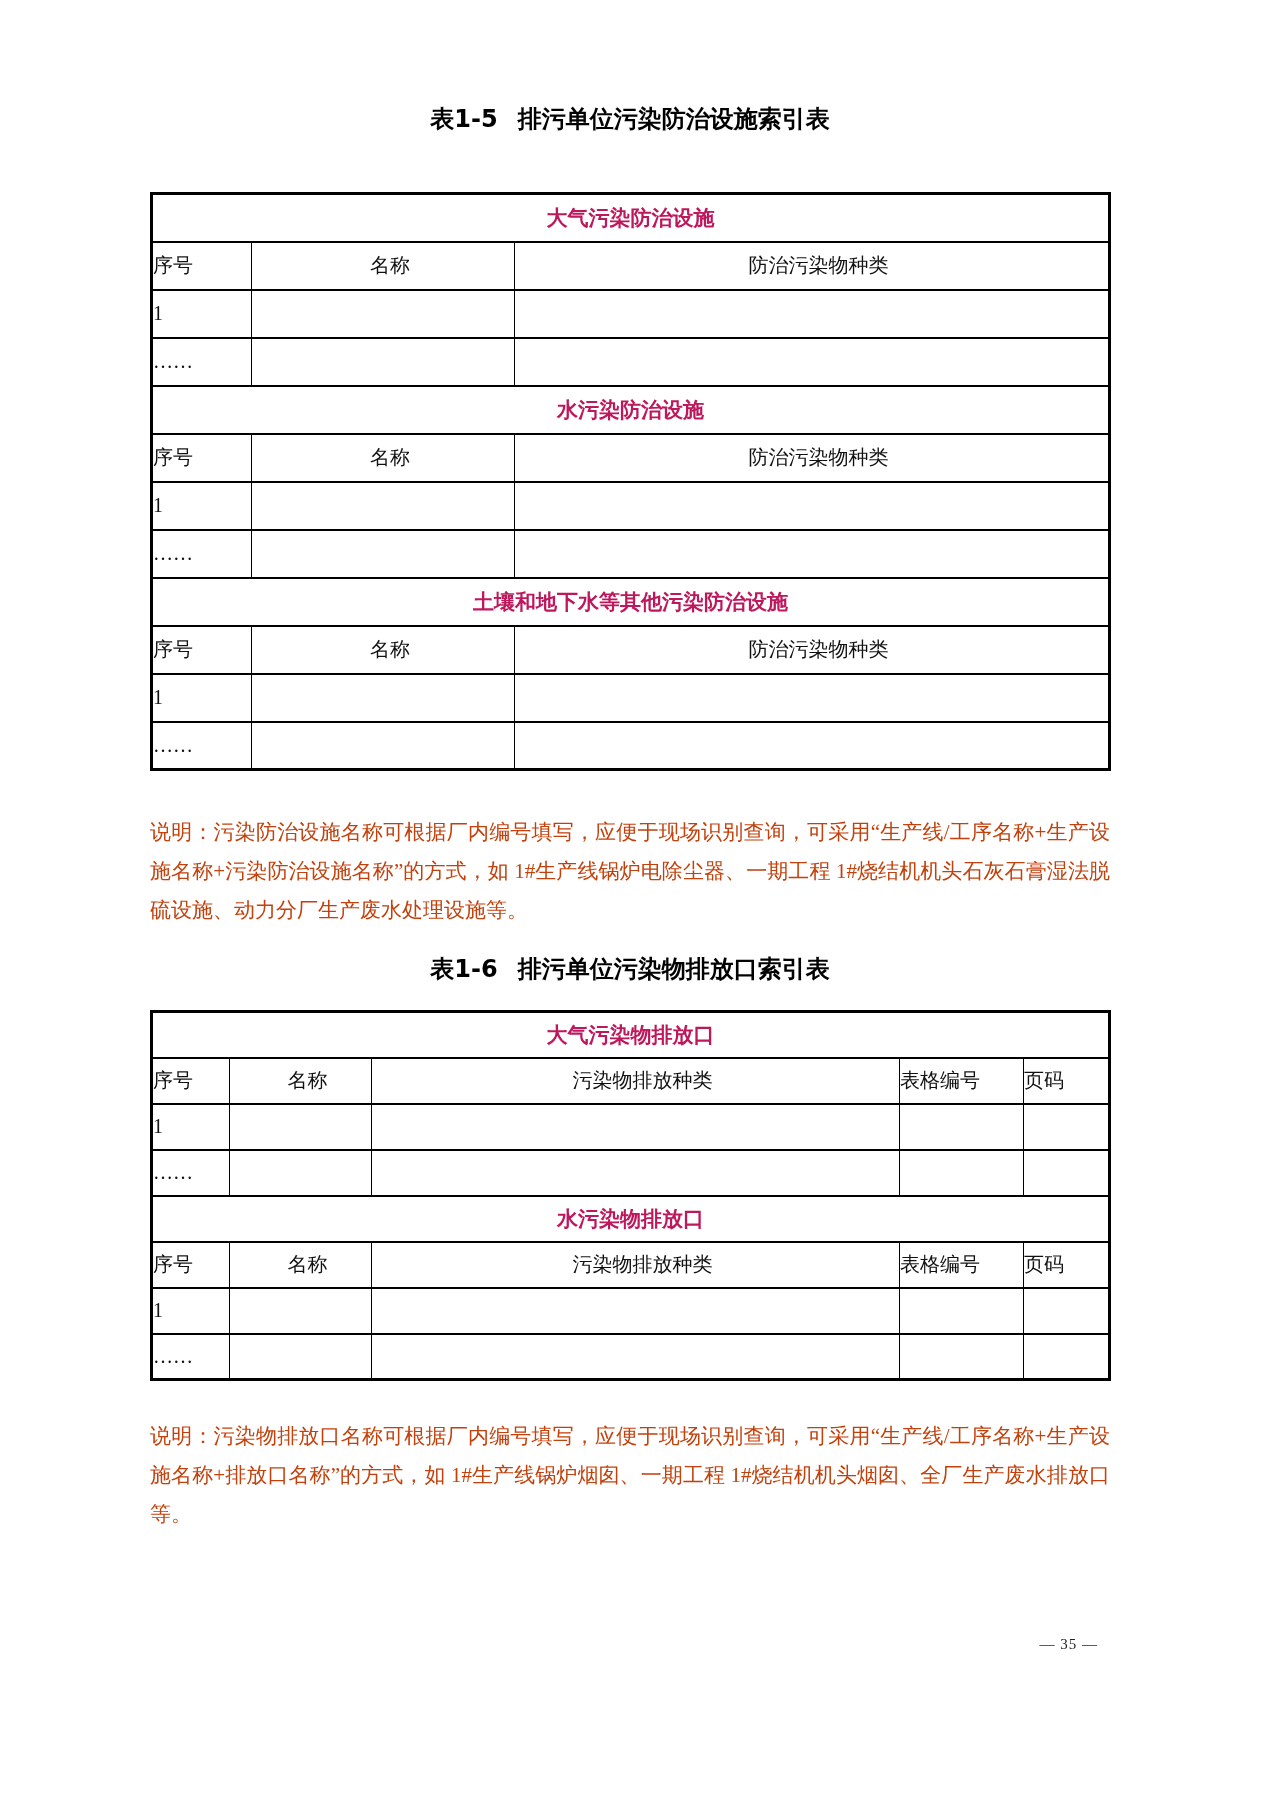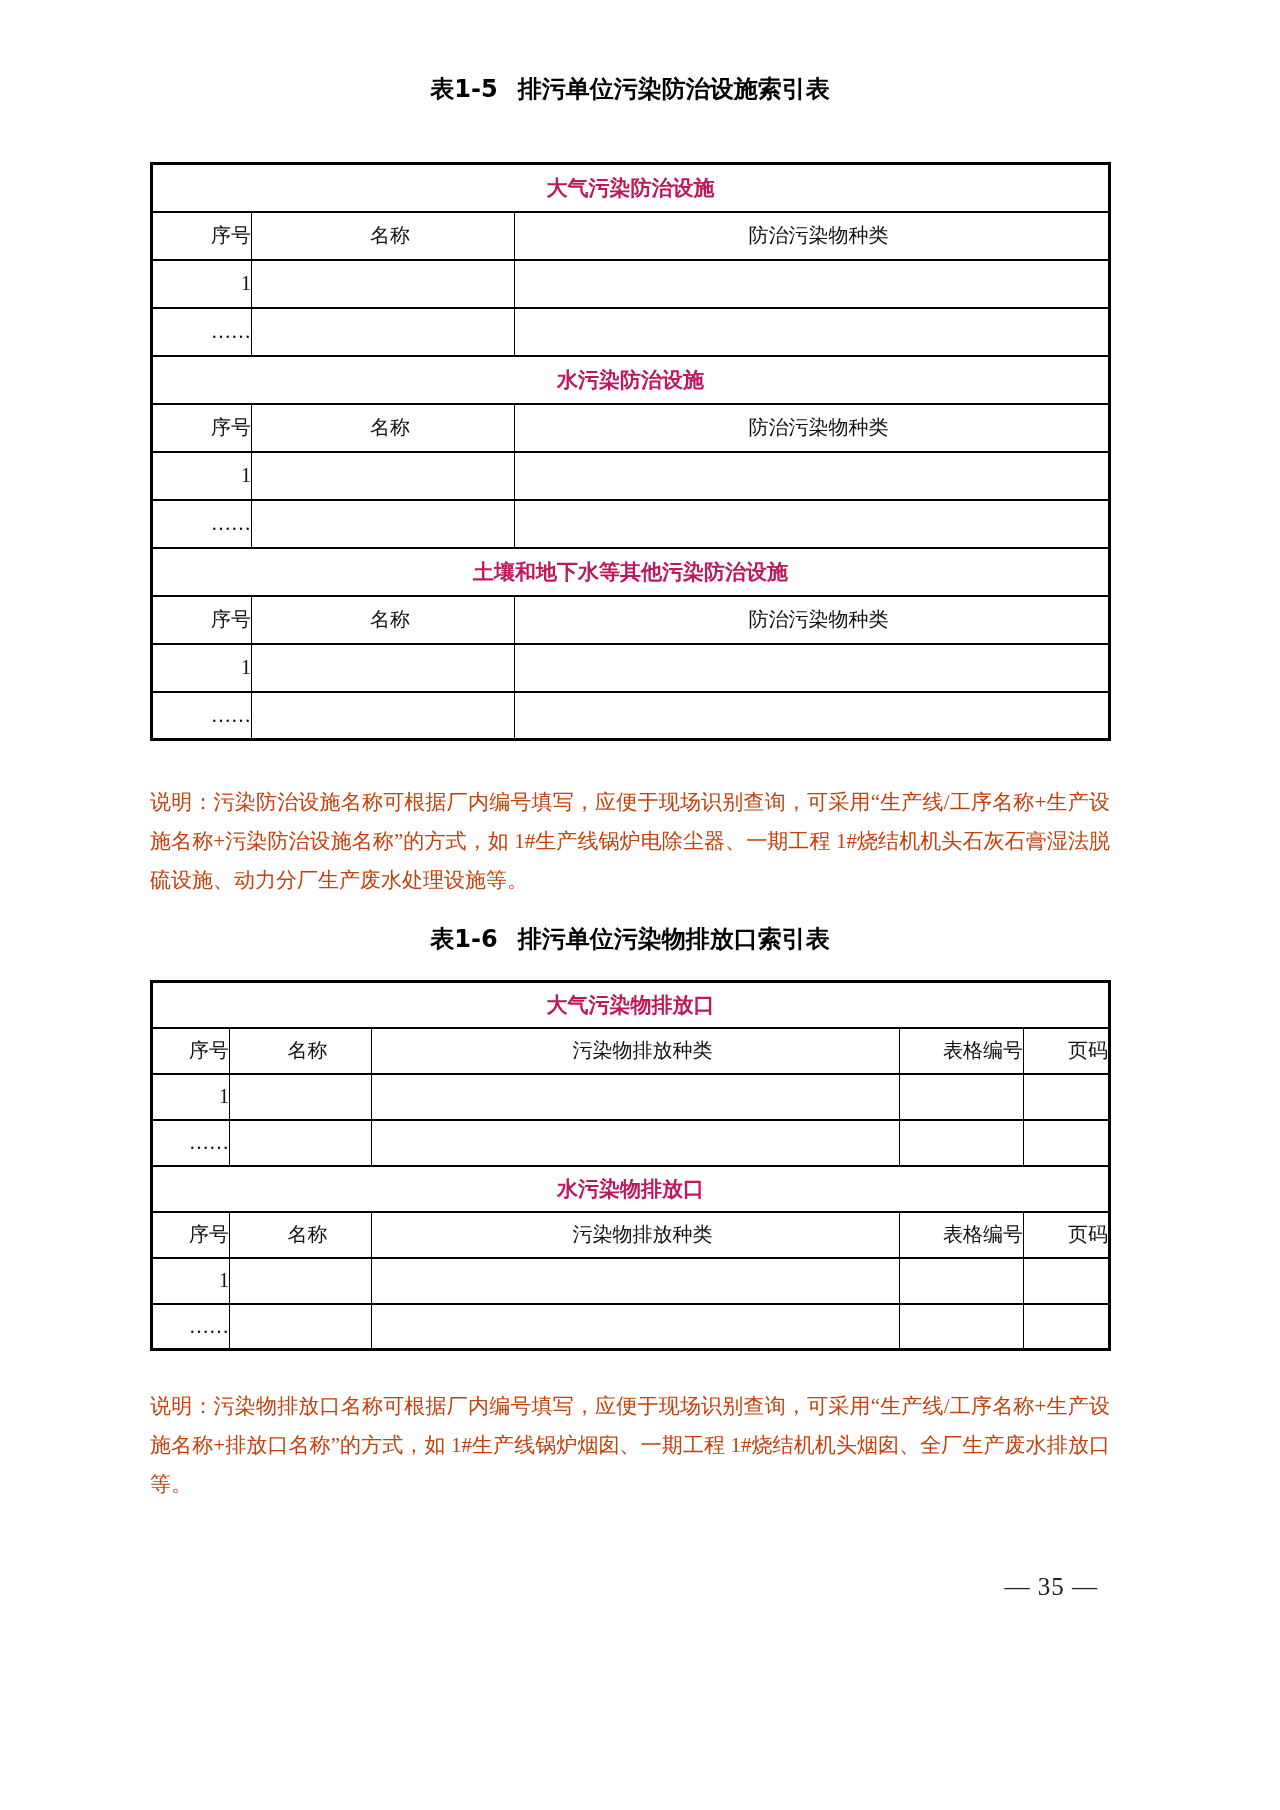--- a/index.html
+++ b/index.html
@@ -15,21 +15,21 @@
 
   h2.tbl-title {
     text-align: center;
     font-family: "DejaVu Sans", "Liberation Sans", sans-serif;
     font-weight: bold;
     font-size: 24px;
     line-height: 30px;
     color: #000;
   }
   h2.tbl-title .t-label { margin-right: 20px; }
-  #title-1 { padding-top: 74px; }
+  #title-1 { padding-top: 104px; }
   #title-2 { margin-top: 24px; }
 
   table.doc-table {
     width: 958px;
     border-collapse: collapse;
     table-layout: fixed;
     border: 3px solid #000;
   }
   .doc-table td {
     border: 1px solid #000;
@@ -44,37 +44,37 @@
   #table-1-6 { margin-top: 26px; }
   #table-1-6 td { height: 46px; }
 
   td.section-cell {
     text-align: center;
     font-family: "DejaVu Sans", "Liberation Sans", sans-serif;
     font-weight: bold;
     font-size: 21px;
     color: #be185d;
   }
-  td.c-center { text-align: right; }
+  td.c-center { text-align: left; }
   td.c-left   { text-align: center; padding-left: 14px; }
 
   p.note {
     margin-top: 42px;
     font-size: 21px;
     line-height: 39px;
     text-align: justify;
     color: #c2410c;
   }
   #note-2 { margin-top: 36px; }
 
   .page-number {
     position: absolute;
-    top: 1573px;
+    top: 1636px;
     right: 182px;
-    font-size: 25px;
+    font-size: 15px;
     letter-spacing: 1px;
     color: #222;
     font-family: "Liberation Serif", "DejaVu Serif", serif;
   }
 </style>
 </head>
 <body>
 
 <div class="content">
 

